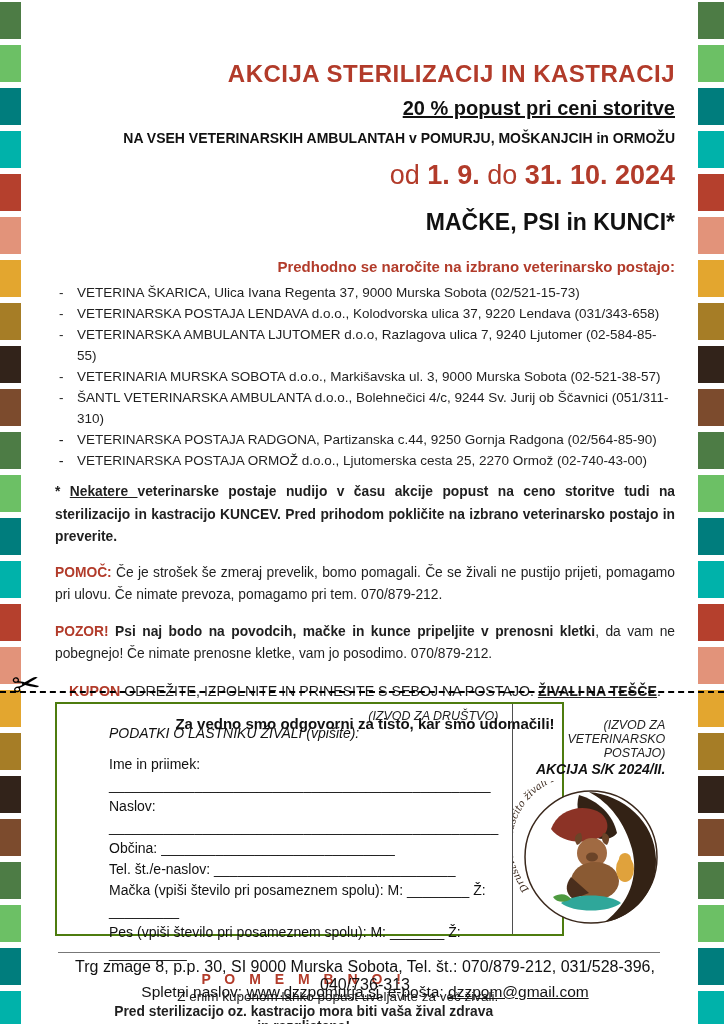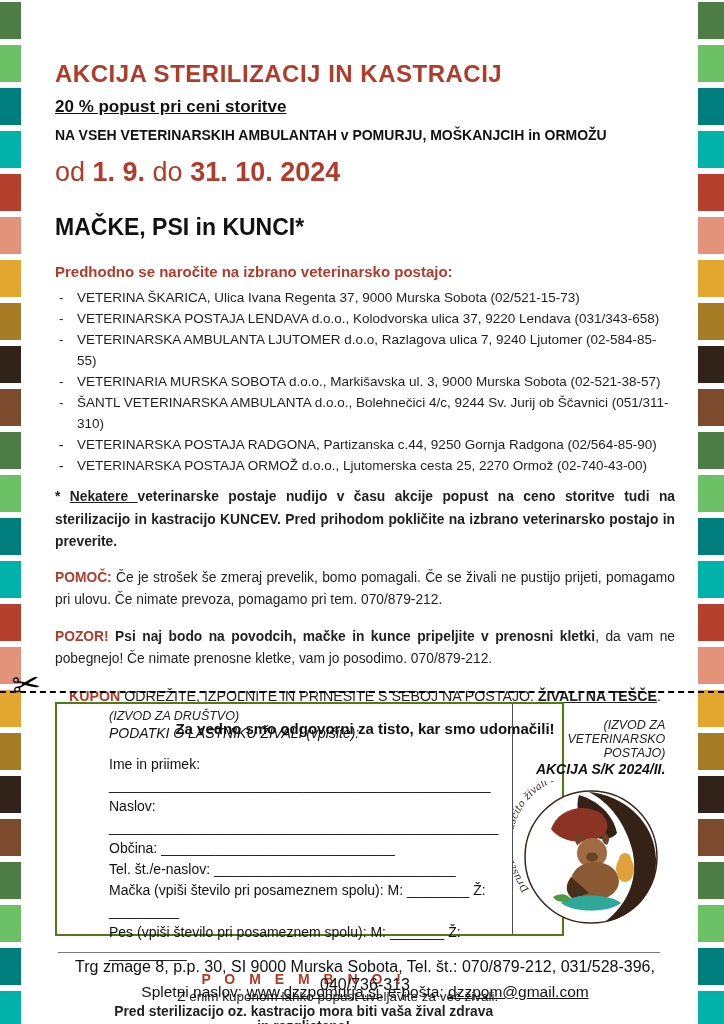--- a/index.html
+++ b/index.html
@@ -8,28 +8,28 @@
     background:#ffffff;color:#1f1f1f;
     font-family:"Liberation Sans", sans-serif;
   }
   
   .strip{position:absolute;top:0;bottom:0;display:flex;flex-direction:column;gap:6px;z-index:1;}
   .strip-left{left:0;width:21px;padding-top:2px;}
   .strip-right{right:0;width:26px;padding-top:2px;}
   .strip .sq{height:37px;flex:0 0 37px;width:100%;}
   
   .content{position:absolute;left:55px;width:620px;top:0;z-index:2;}
-  .c{text-align:left;}
+  .c{text-align:right;}
   .red{color:#b23b2a;}
   .title{margin-top:60px;font-size:24px;font-weight:bold;letter-spacing:.5px;}
-  .subtitle{margin-top:9px;font-size:17px;font-weight:bold;text-decoration:underline;color:#111;}
+  .subtitle{margin-top:9px;font-size:20px;font-weight:bold;text-decoration:underline;color:#111;}
   .line3{margin-top:10px;font-size:14px;font-weight:bold;color:#111;}
   .dates{margin-top:14px;font-size:27px;}
   .dates b{font-weight:bold;}
-  .animals{margin-top:26px;font-size:23px;font-weight:bold;color:#111;}
+  .animals{margin-top:18px;font-size:23px;font-weight:bold;color:#111;}
   .stations-heading{margin-top:22px;font-size:15px;font-weight:bold;}
   .stations-list{margin-top:7px;font-size:13.5px;line-height:21px;}
   .li{position:relative;padding-left:22px;}
   .li .dash{position:absolute;left:4px;}
   .para{font-size:13.8px;line-height:22.5px;text-align:justify;}
   .p-star{margin-top:10px;font-weight:bold;}
   .p-pomoc{margin-top:13px;}
   .p-pozor{margin-top:14px;}
   .label-red{font-weight:bold;color:#b23b2a;}
   .u{text-decoration:underline;}

